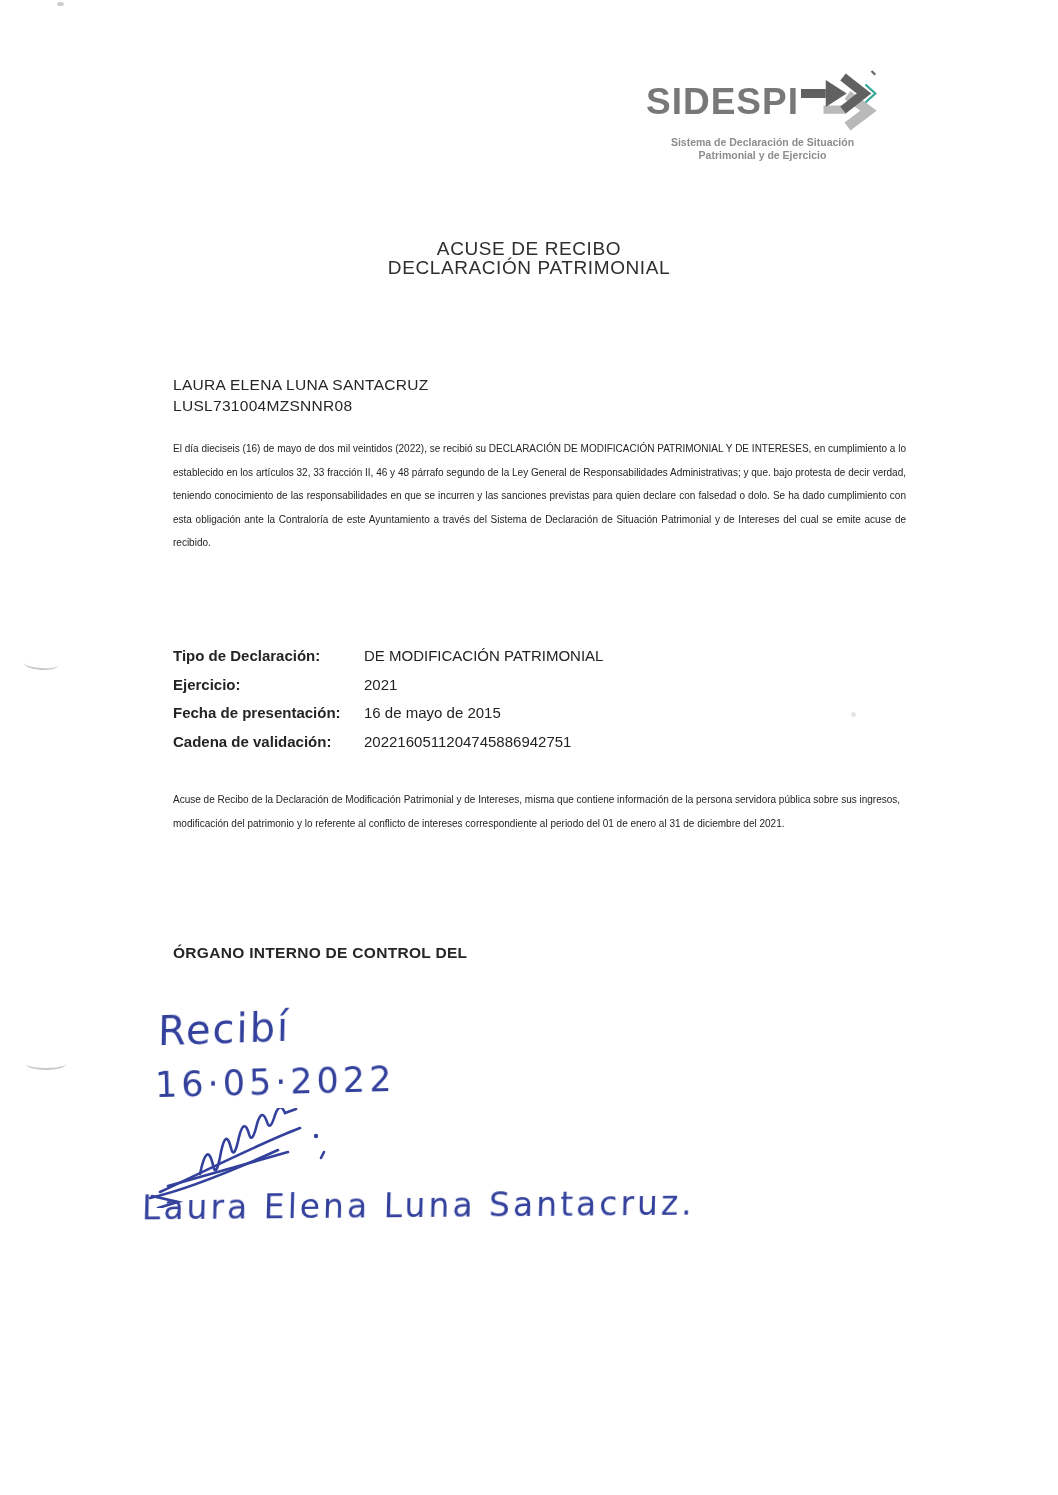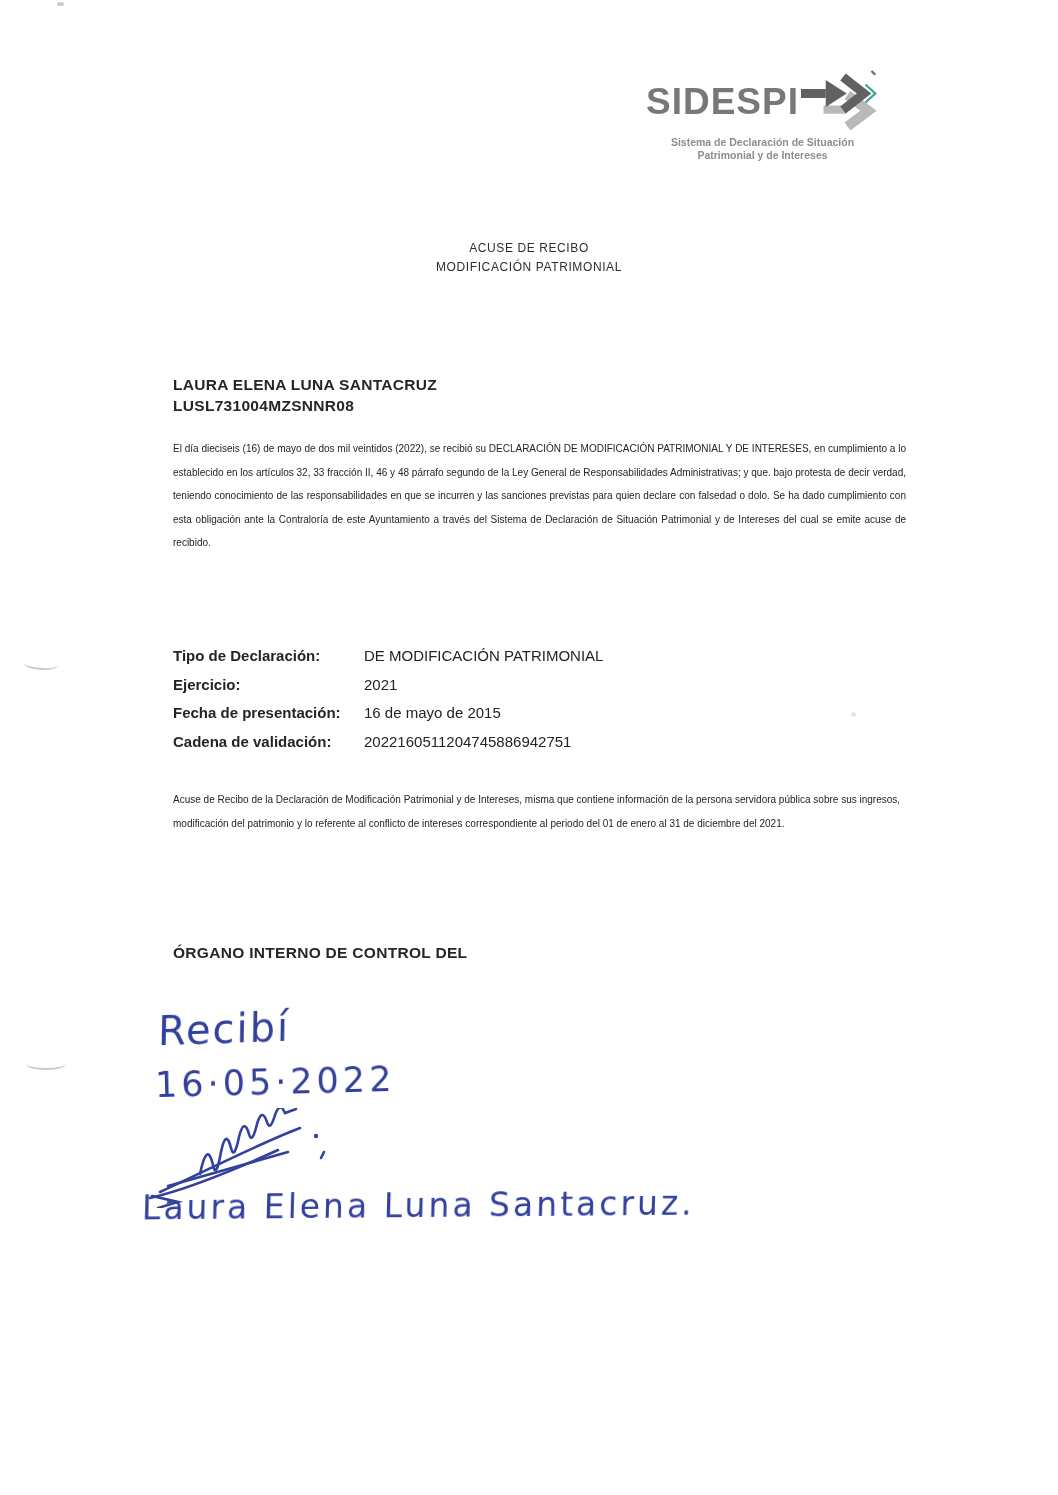--- a/index.html
+++ b/index.html
@@ -47,34 +47,34 @@
     filter: blur(0.2px);
   }
 
   
   .doc-title {
     position: absolute;
     top: 239px;
     left: 0;
     width: 100%;
     text-align: center;
-    font-size: 12px;
+    font-size: 19px;
     letter-spacing: 0.6px;
     color: #2e2e2e;
     line-height: 19px;
     filter: blur(0.2px);
   }
 
   
   .declarant {
     position: absolute;
     left: 173px;
     top: 375px;
     font-size: 15.5px;
-    font-weight: bold;
+    font-weight: normal;
     color: #262626;
     line-height: 20.5px;
     letter-spacing: 0.3px;
     filter: blur(0.2px);
   }
 
   
   .para {
     position: absolute;
     left: 173px;
@@ -192,27 +192,27 @@
           <path d="M56 12 L84 34 L56 56" fill="none" stroke="#616161" stroke-width="12"></path>
 
           <path d="M86 22 L99 34 L86 46" fill="none" stroke="#35a79c" stroke-width="3"></path>
 
           <line x1="94" y1="4" x2="99" y2="9" stroke="#6a6a6a" stroke-width="3"></line>
         </svg>
       </span>
     </div>
     <div class="logo-tagline">
       <div>Sistema de Declaración de Situación</div>
-      <div>Patrimonial y de Intereses</div>
+      <div>Patrimonial y de Ejercicio</div>
     </div>
   </div>
 
   <div class="doc-title">
     <div>ACUSE DE RECIBO</div>
-    <div>MODIFICACIÓN PATRIMONIAL</div>
+    <div>DECLARACIÓN PATRIMONIAL</div>
   </div>
 
   <div class="declarant">
     <div>LAURA ELENA LUNA SANTACRUZ</div>
     <div>LUSL731004MZSNNR08</div>
   </div>
 
   <p class="para para-1">El día dieciseis (16) de mayo de dos mil veintidos (2022), se recibió su DECLARACIÓN DE MODIFICACIÓN PATRIMONIAL Y DE INTERESES, en cumplimiento a lo establecido en los artículos 32, 33 fracción II, 46 y 48 párrafo segundo de la Ley General de Responsabilidades Administrativas; y que. bajo protesta de decir verdad, teniendo conocimiento de las responsabilidades en que se incurren y las sanciones previstas para quien declare con falsedad o dolo. Se ha dado cumplimiento con esta obligación ante la Contraloría de este Ayuntamiento a través del Sistema de Declaración de Situación Patrimonial y de Intereses del cual se emite acuse de recibido.</p>
 
   <div class="fields">

